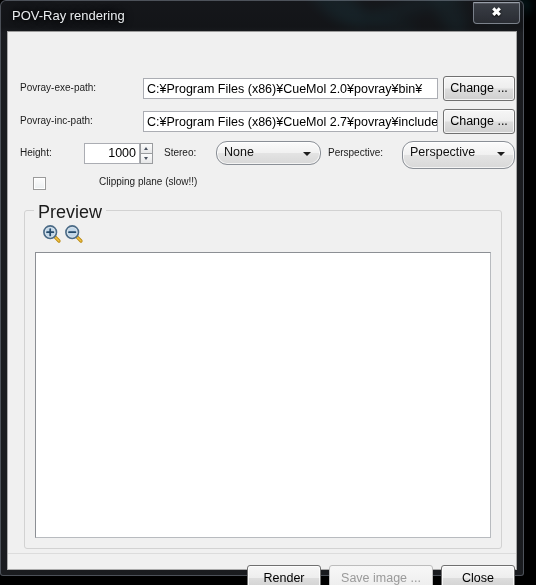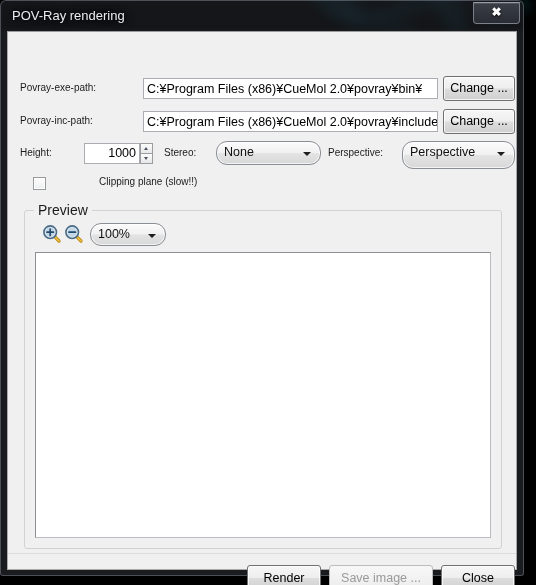--- a/index.html
+++ b/index.html
@@ -258,21 +258,21 @@
     width: 478px; height: 339px;
     border: 1px solid #d2d2d2;
     border-radius: 3px;
     box-sizing: border-box;
   }
   #preview-legend {
     position: absolute;
     left: 26px; top: 170px;
     background: #f0f0f0;
     padding: 0 4px;
-    font-size: 14px;
+    font-size: 18px;
     color: #1b1b1b;
   }
 
   
   .mag {
     position: absolute;
     width: 20px; height: 20px;
     cursor: pointer;
   }
   #zoom-in-icon { left: 34px; top: 192px; }
@@ -321,21 +321,21 @@
 
     <div id="client">
 
       <div class="lbl" style="left:12px; top:50px;">Povray-exe-path:</div>
       <div class="textbox" style="left:135px; top:46px; width:295px; height:21px;" title="C:¥Program Files (x86)¥CueMol 2.0¥povray¥bin¥">C:¥Program Files (x86)¥CueMol 2.0¥povray¥bin¥</div>
       <div class="btn" style="left:435px; top:44px; width:72px; height:25px; line-height:23px;">
         <span class="btn-txt">Change ...</span>
       </div>
 
       <div class="lbl" style="left:12px; top:83px;">Povray-inc-path:</div>
-      <div class="textbox" style="left:135px; top:79px; width:295px; height:21px;" title="C:¥Program Files (x86)¥CueMol 2.0¥povray¥include">C:¥Program Files (x86)¥CueMol 2.0¥povray¥include</div>
+      <div class="textbox" style="left:135px; top:79px; width:295px; height:21px;" title="C:¥Program Files (x86)¥CueMol 2.0¥povray¥include">C:¥Program Files (x86)¥CueMol 2.7¥povray¥include</div>
       <div class="btn" style="left:435px; top:77px; width:72px; height:25px; line-height:23px;">
         <span class="btn-txt">Change ...</span>
       </div>
 
       <div class="lbl" style="left:12px; top:115px;">Height:</div>
       <div id="height-box">1000</div>
       <div id="height-spin">
         <div class="spin-half">
           <span class="tri-up"></span>
         </div>
@@ -375,24 +375,20 @@
       <div class="mag" id="zoom-out-icon">
         <svg width="20" height="20" viewBox="0 0 20 20">
           <path d="M12.2 12.2 L17 17" stroke="#b8860b" stroke-width="3.2" stroke-linecap="round" fill="none"></path>
           <path d="M12.2 12.2 L17 17" stroke="#f0c246" stroke-width="1.6" stroke-linecap="round" fill="none"></path>
           <circle cx="8.2" cy="8.2" r="6.3" fill="#dce6ee" stroke="#4a6a86" stroke-width="1.6"></circle>
           <circle cx="8.2" cy="8.2" r="4.6" fill="#b9d2e6" stroke="none" opacity="0.75"></circle>
           <path d="M5.0 8.2 L11.4 8.2" stroke="#244a6b" stroke-width="1.7" stroke-linecap="round"></path>
         </svg>
       </div>
 
-      <div class="combo" style="left:82px; top:191px; width:76px; height:23px;">
-        <span class="combo-label">100%</span>
-        <span class="combo-arrow"></span>
-      </div>
 
       <div id="preview-canvas"></div>
 
       <div id="bottom-sep"></div>
 
       <div class="btn" style="left:239px; top:533px; width:74px; height:26px; line-height:24px;">
         <span class="btn-txt">Render</span>
       </div>
       <div class="btn disabled" style="left:321px; top:533px; width:104px; height:26px; line-height:24px;">
         <span class="btn-txt">Save image ...</span>

